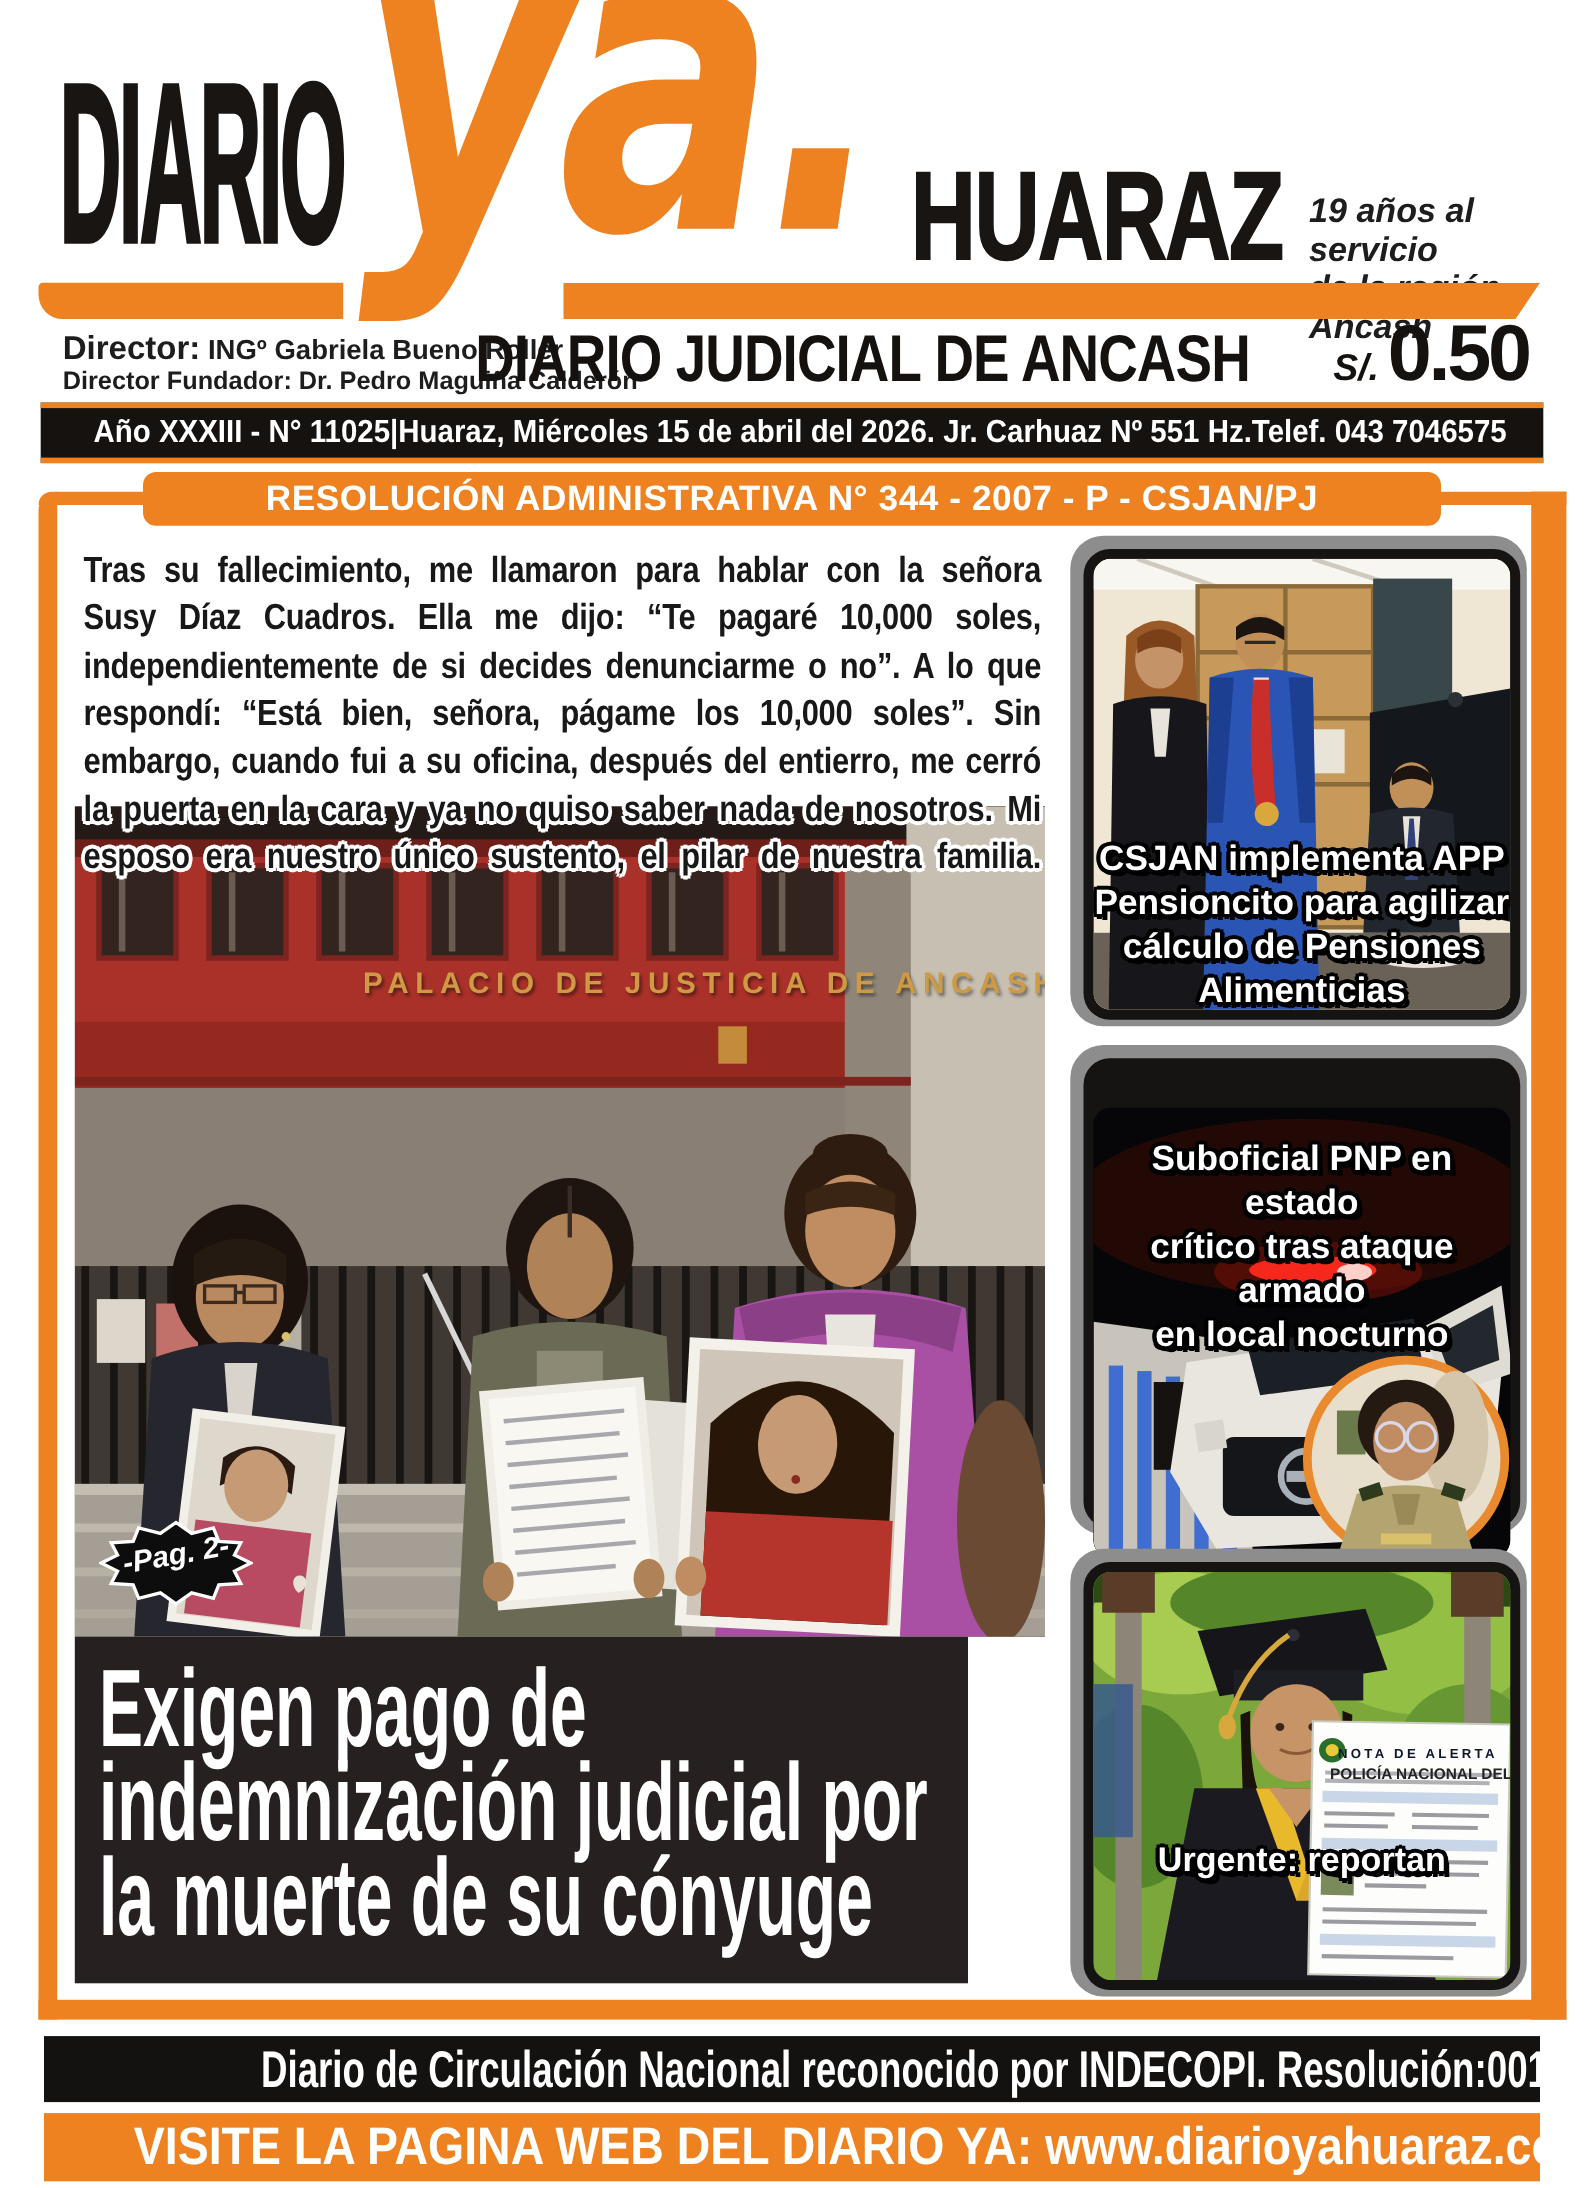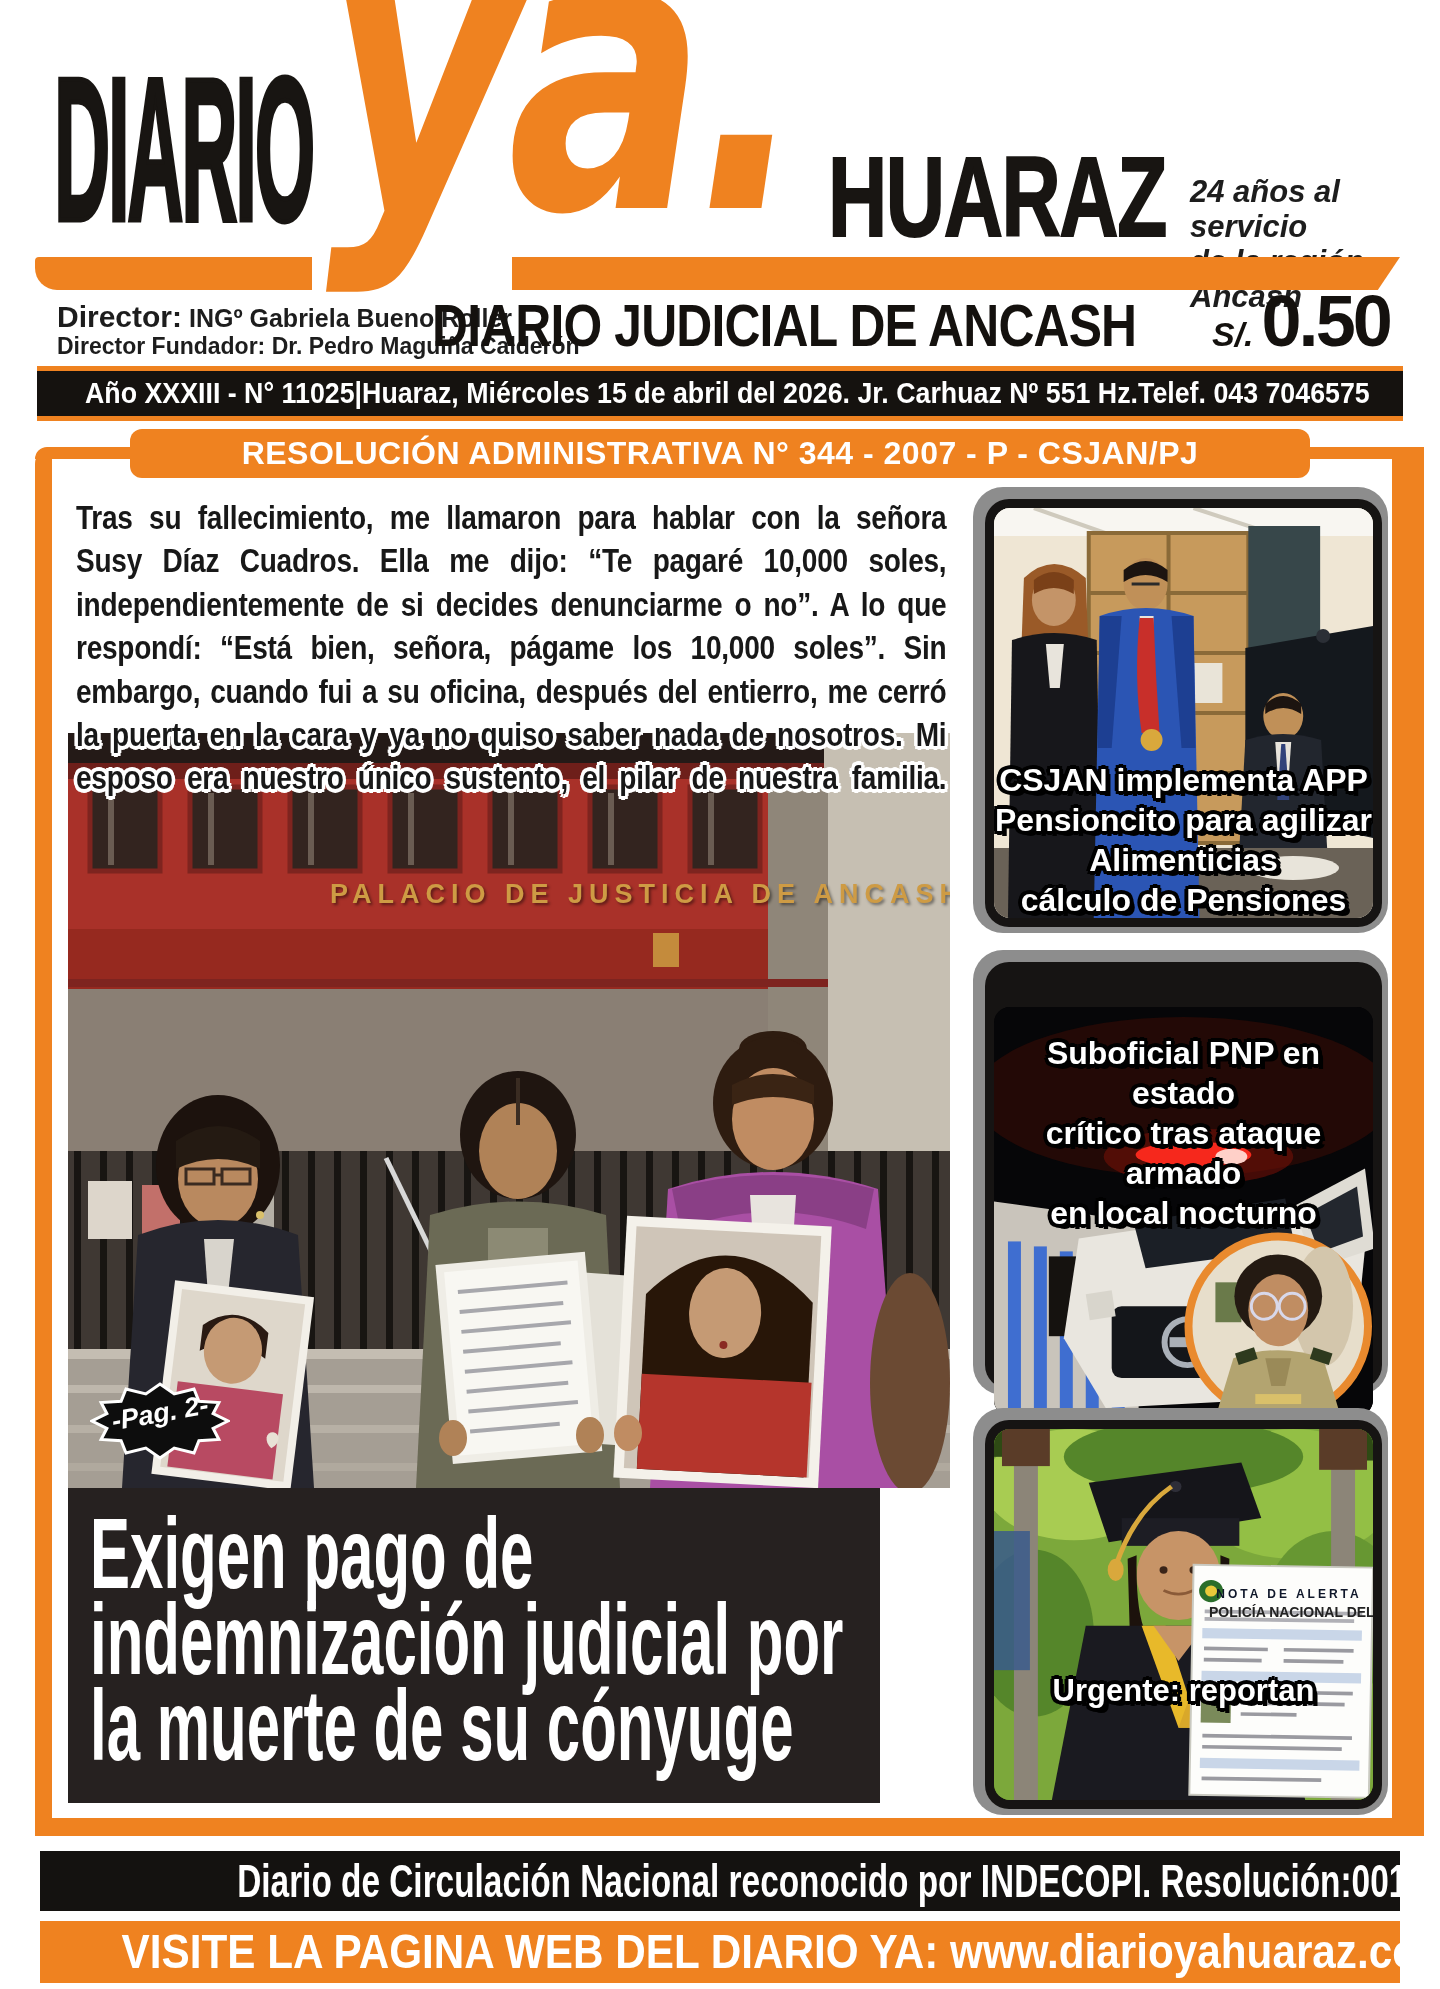--- a/index.html
+++ b/index.html
@@ -95,21 +95,21 @@
 </style>
 </head>
 <body>
 
 <div class="page">
 
   <div class="abs brand-diario">DIARIO</div>
   <div class="abs brand-ya">ya.</div>
   <div class="abs brand-city">HUARAZ</div>
   <div class="abs tagline">
-    <div>24 años al servicio</div>
+    <div>19 años al servicio</div>
     <div>de la región Áncash</div>
   </div>
   <div class="abs mast-bar b1"></div>
   <div class="abs mast-bar b2"></div>
 
   <div class="abs director-line">
     <span class="dlab">Director:</span>
     <span>INGº Gabriela Bueno Roller</span>
   </div>
   <div class="abs founder-line">Director Fundador: Dr. Pedro Maguiña Calderón</div>
@@ -347,22 +347,22 @@
 
         <ellipse cx="290" cy="208" rx="20" ry="23" fill="#c09058"></ellipse>
         <path d="M272,196 Q290,180 308,196 L308,206 Q290,194 272,206 Z" fill="#1c1410"></path>
         <path d="M252,232 Q290,220 328,232 L334,340 L246,340 Z" fill="#22262e"></path>
         <path d="M282,234 L298,234 L294,290 L286,290 Z" fill="#e8e4dc"></path>
         <path d="M288,236 L292,236 L296,292 L284,292 Z" fill="#31427a"></path>
       </svg>
       <div class="ocap" style="top:252px;">
         <div>CSJAN implementa APP</div>
         <div>Pensioncito para agilizar</div>
+        <div>cálculo de Pensiones</div>
         <div>Alimenticias</div>
-        <div>cálculo de Pensiones</div>
       </div>
     </div>
       </div>
   </div>
 
   <div class="abs sb" style="top:950px;height:445px;">
     <div class="sb-in">
         <div class="sb-photo" style="background:#060608;margin-top:36px;">
       <svg viewBox="0 0 380 410" preserveAspectRatio="none">
         <rect x="0" y="0" width="380" height="410" fill="#060608"></rect>

